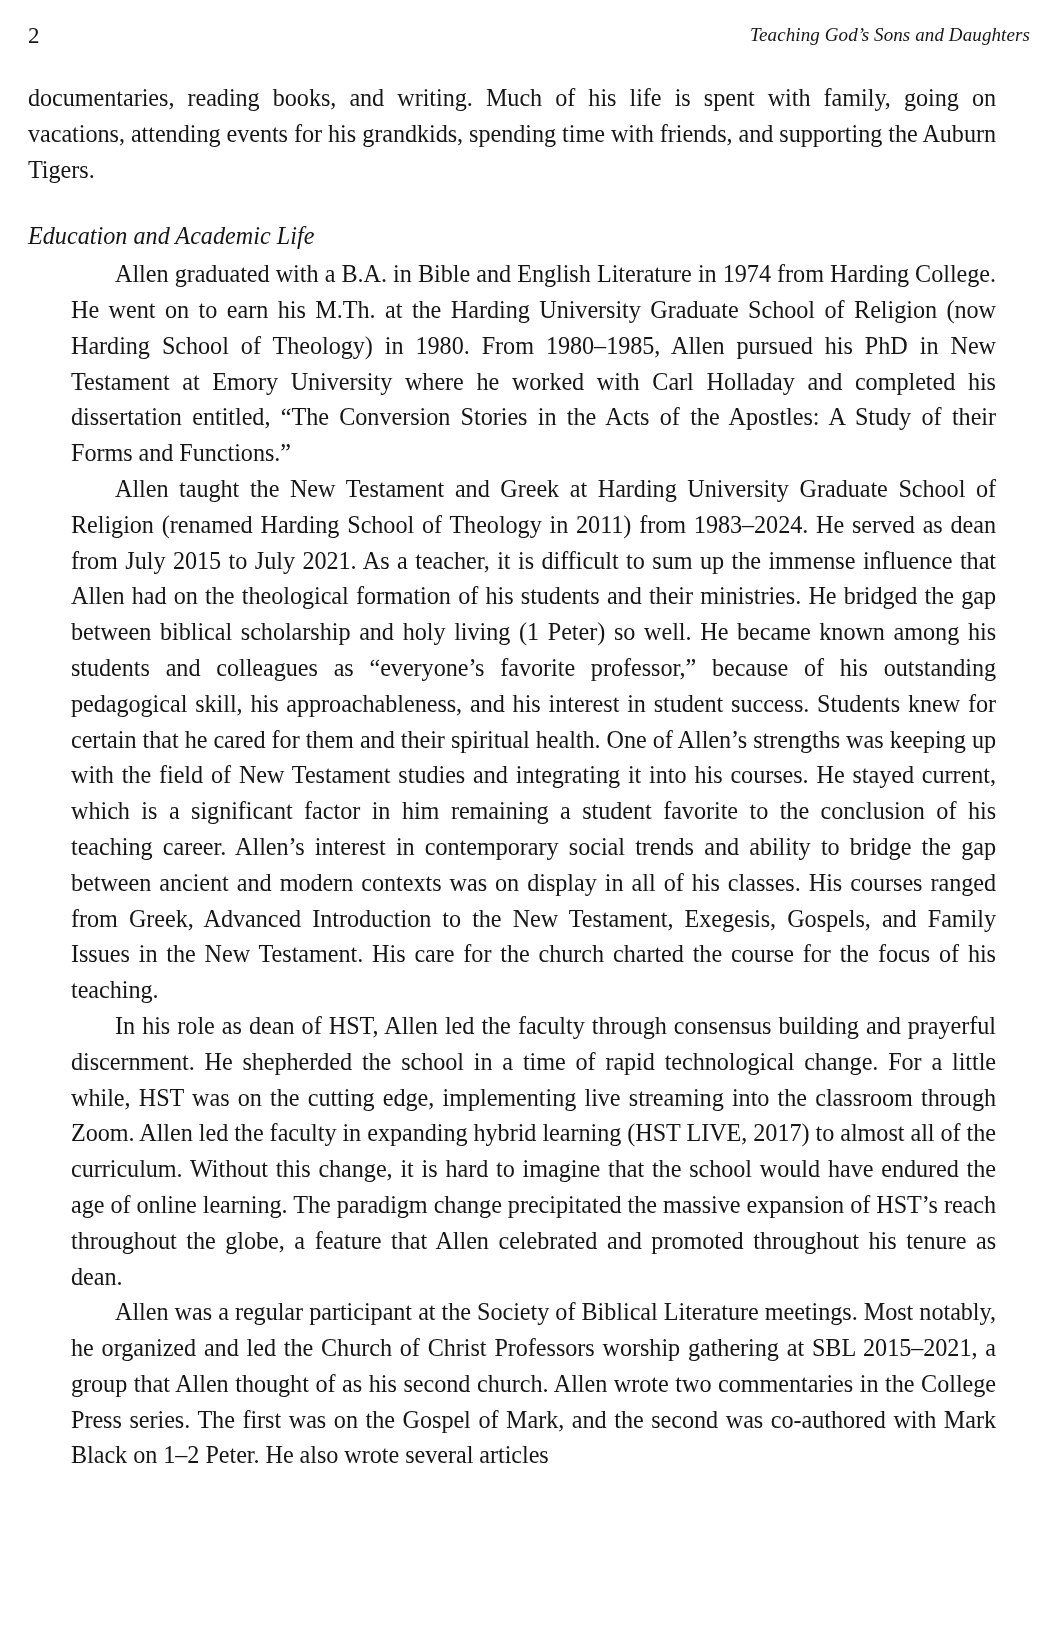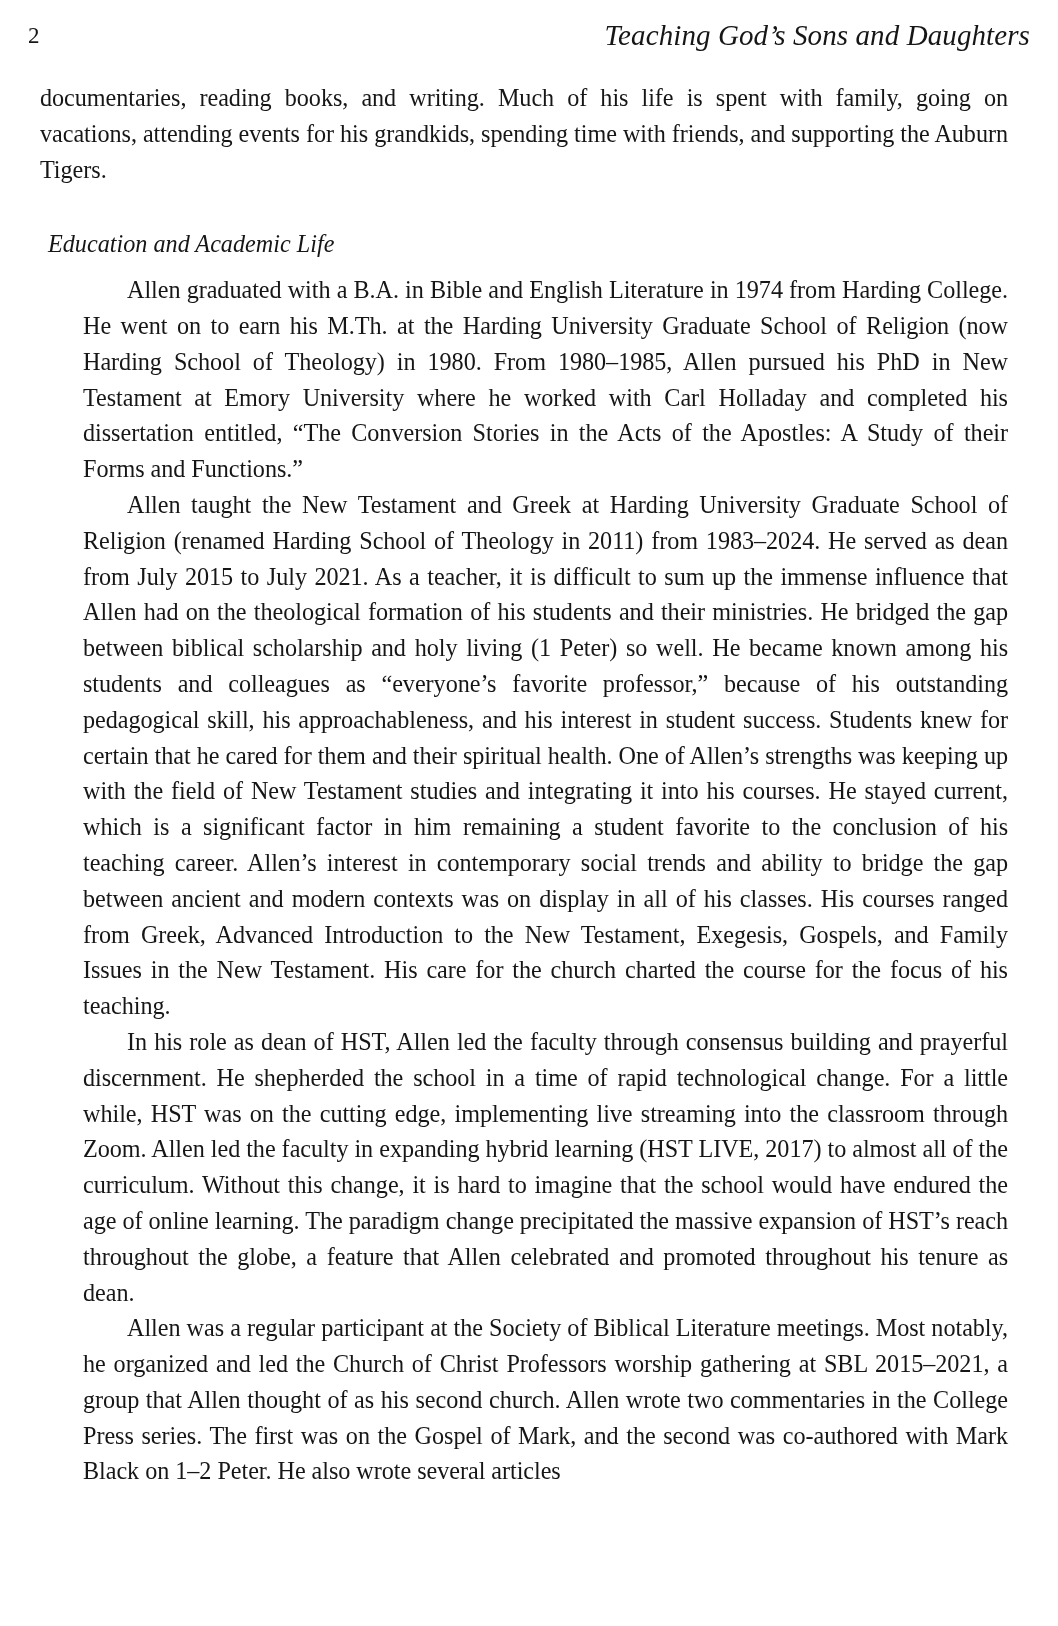--- a/index.html
+++ b/index.html
@@ -32,47 +32,47 @@
     align-items: center;
     justify-content: space-between;
   }
   .folio {
     font-size: 23px;
     line-height: 1;
     font-family: "Liberation Serif", "DejaVu Serif", serif;
     color: #161616;
   }
   .book-title {
-    font-size: 29px;
+    font-size: 19px;
     font-style: italic;
     font-family: "Liberation Serif", "DejaVu Serif", serif;
     color: #161616;
     letter-spacing: 0.1px;
   }
   .body-col {
     position: absolute;
     top: 80px;
-    left: 40px;
+    left: 28px;
     width: 968px;
   }
   p.para {
     margin: 0;
     font-size: 24.2px;
     line-height: 35.8px;
     text-align: justify;
     text-justify: inter-word;
     hyphens: none;
     color: #161616;
   }
   p.indent {
     text-indent: 44px;
     margin-left: 43px;
   }
   h2.subhead {
-    margin: 8px;
+    margin: 0;
     font-size: 24.2px;
     line-height: 35.8px;
     font-style: italic;
     font-weight: normal;
     text-align: left;
     color: #161616;
   }
   .gap-before-subhead { height: 31px; }
   .gap-after-subhead { height: 2px; }
   

